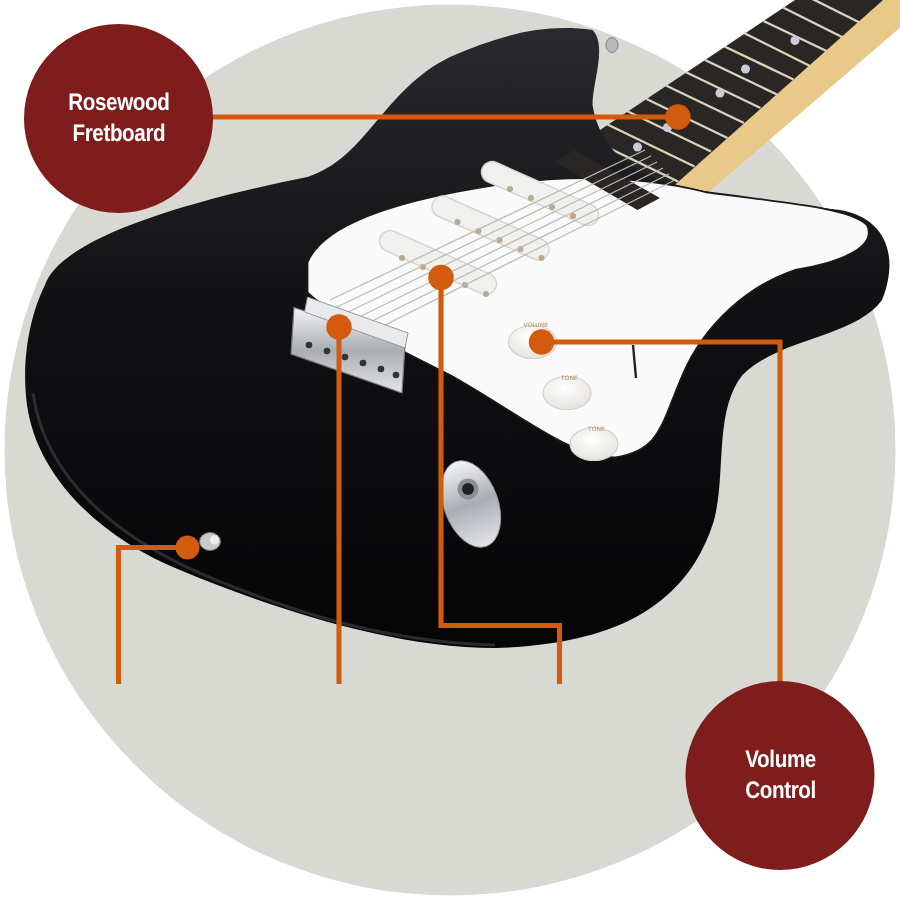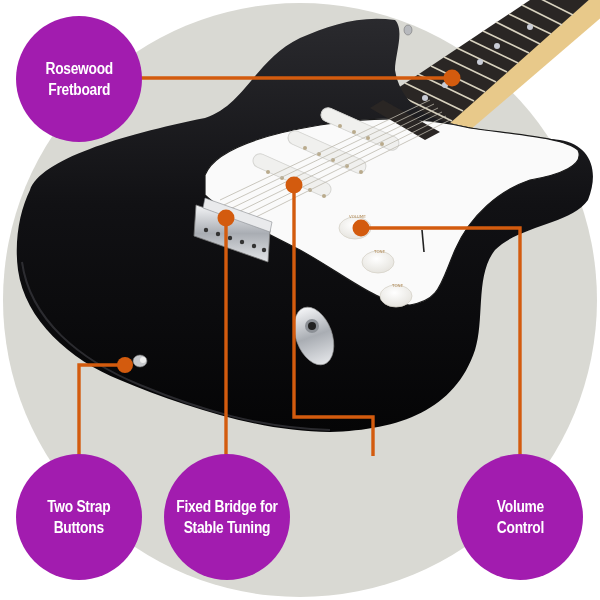--- a/index.html
+++ b/index.html
@@ -4,21 +4,21 @@
   <style>
     html, body { margin: 0; padding: 0; }
     body {
       width: 600px; height: 600px; overflow: hidden; position: relative;
       background: #ffffff;
       font-family: "Liberation Sans", "DejaVu Sans", sans-serif;
     }
     #stage { position: absolute; left: 0; top: 0; width: 600px; height: 600px; }
     .callout {
       position: absolute; width: 126px; height: 126px; border-radius: 50%;
-      background: #a21caf; display: flex; align-items: center; justify-content: center;
+      background: #7f1d1d; display: flex; align-items: center; justify-content: center;
       text-align: center; color: #ffffff; font-weight: bold;
       font-family: "Liberation Sans", "DejaVu Sans", sans-serif;
       font-size: 16px; line-height: 21px; letter-spacing: -0.3px;
       font-stretch: condensed;
     }
     .callout .txt { display: block; transform: scaleX(0.86); white-space: nowrap; }
     .callout .txt span { display: block; }
   </style>
 </head>
 <body>
@@ -183,33 +183,21 @@
     </g>
   </svg>
 
   <div class="callout" style="left:16px; top:16px;">
     <span class="txt">
       <span>Rosewood</span>
       <span>Fretboard</span>
     </span>
   </div>
 
-  <div class="callout" style="left:16px; top:454px;">
-    <span class="txt">
-      <span>Two Strap</span>
-      <span>Buttons</span>
-    </span>
-  </div>
-
-  <div class="callout" style="left:164px; top:454px;">
-    <span class="txt">
-      <span>Fixed Bridge for</span>
-      <span>Stable Tuning</span>
-    </span>
-  </div>
+
 
 
   <div class="callout" style="left:457px; top:454px;">
     <span class="txt">
       <span>Volume</span>
       <span>Control</span>
     </span>
   </div>
 </div>
 

